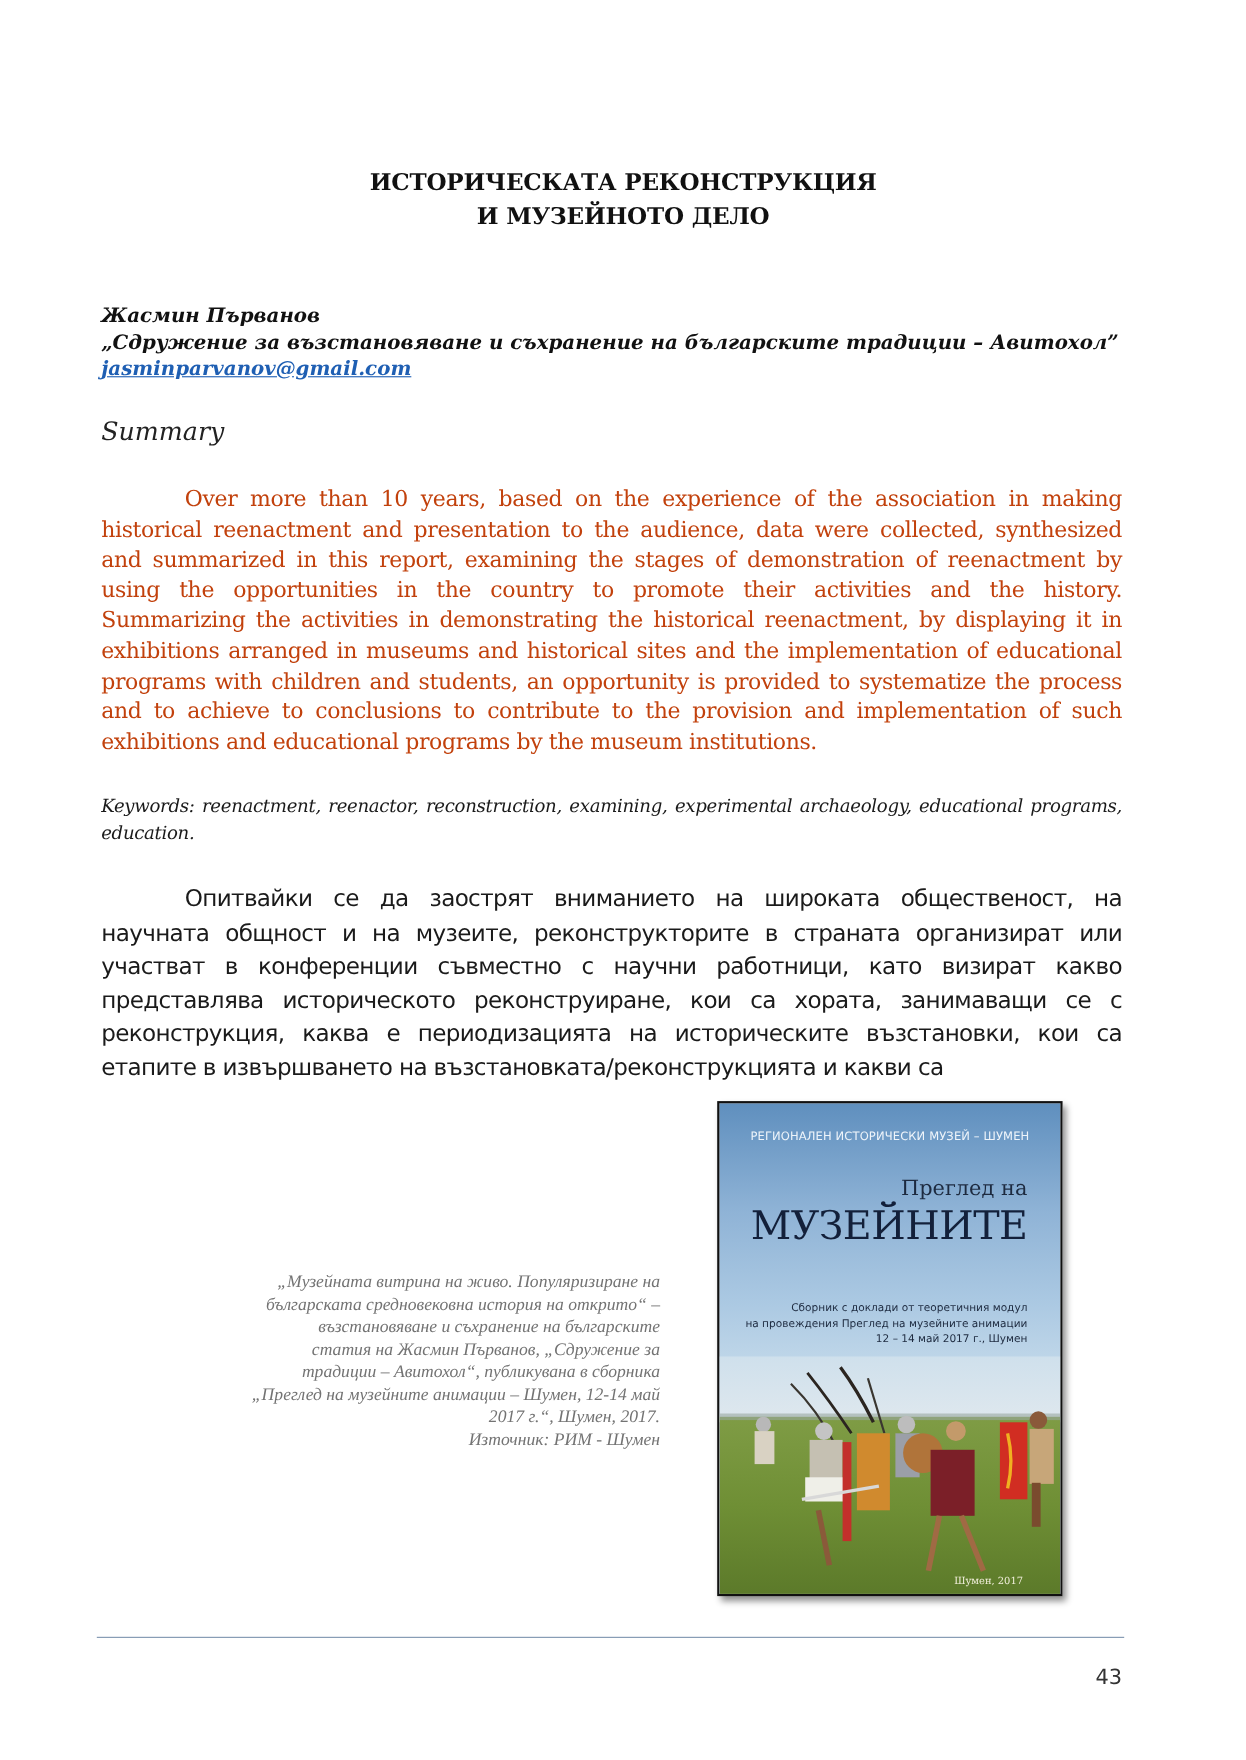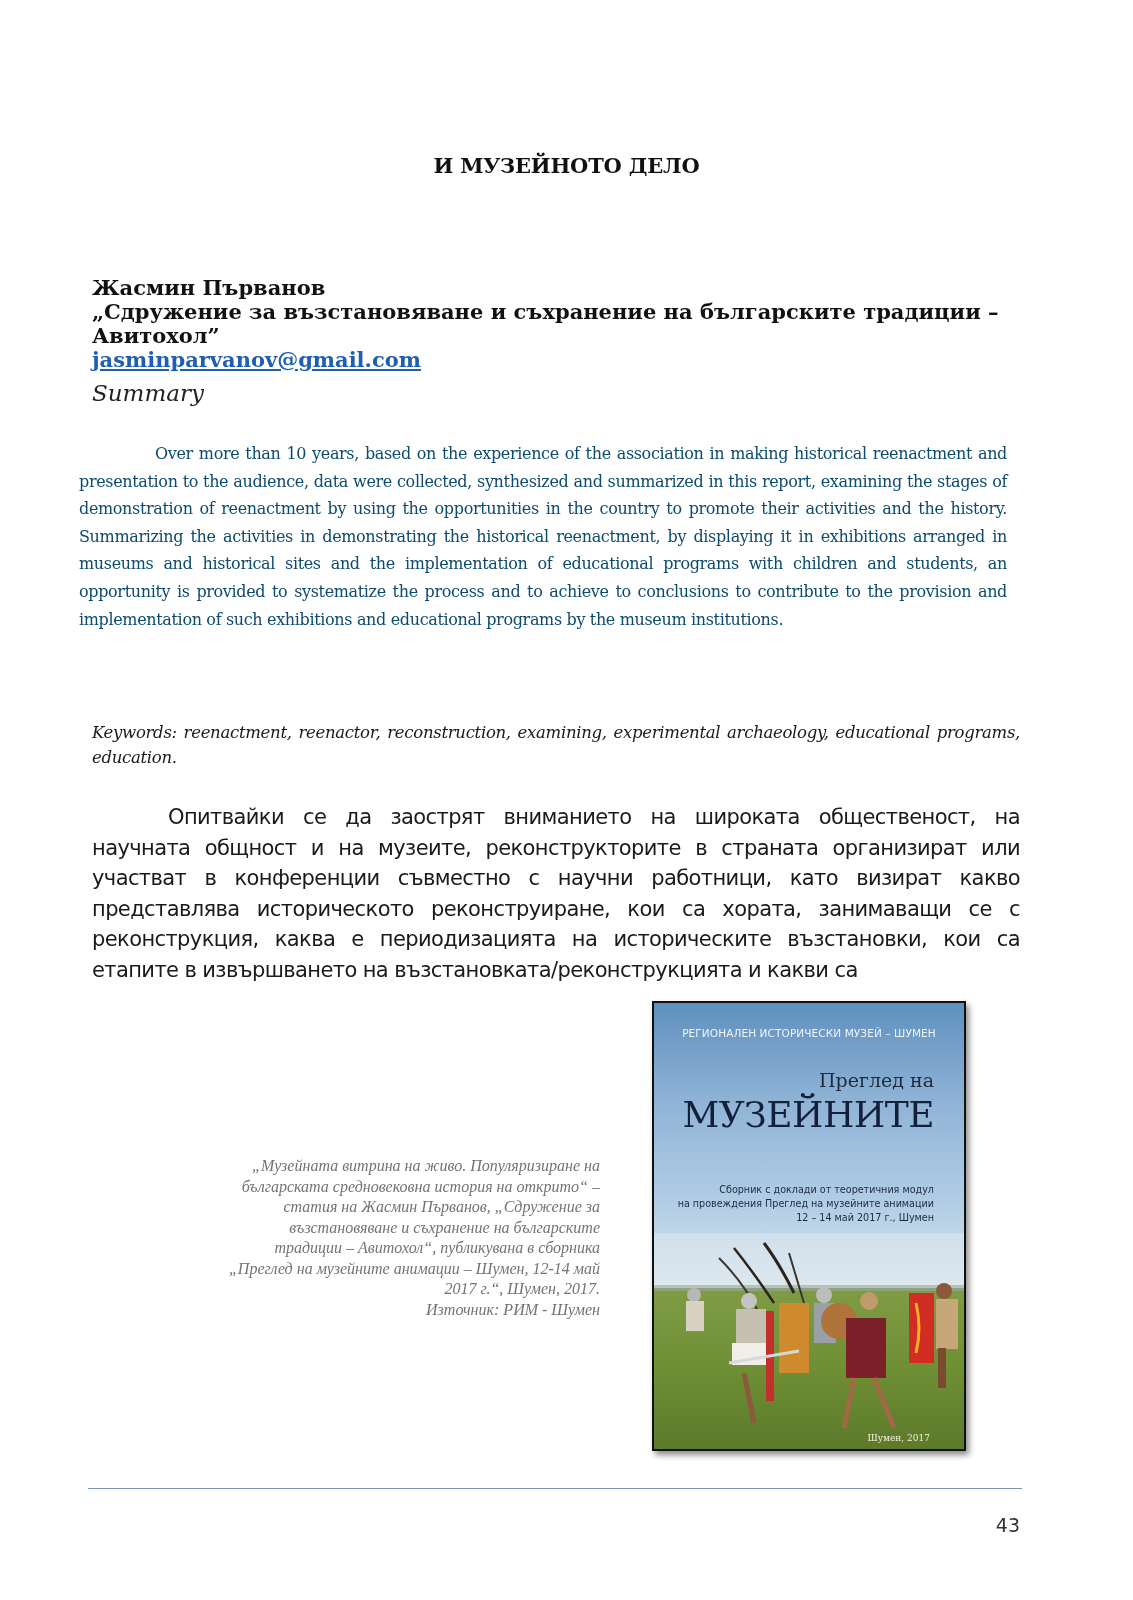--- a/index.html
+++ b/index.html
@@ -27,51 +27,52 @@
       line-height: 31px;
       color: #111;
       letter-spacing: -0.2px;
     }
     .author-block {
       position: absolute;
       left: 92px;
       top: 276px;
       width: 940px;
       font-family: "DejaVu Serif", serif;
+      font-style: italic;
       font-weight: bold;
-      font-size: 21px;
+      font-size: 18px;
       line-height: 24px;
       color: #111;
     }
     .author-block .email {
       color: #1f5fb3;
       text-decoration: underline;
       display: inline-block;
       cursor: pointer;
     }
     .summary-heading {
       position: absolute;
       left: 92px;
       top: 380px;
       font-family: "DejaVu Serif", serif;
       font-style: italic;
       font-size: 23px;
       color: #222;
     }
     .summary-body {
       position: absolute;
-      left: 79px;
+      left: 92px;
       top: 440px;
       width: 928px;
       font-family: "DejaVu Serif", serif;
-      font-size: 16px;
+      font-size: 20px;
       line-height: 27.6px;
       text-align: justify;
       text-indent: 76px;
-      color: #0c4a6e;
+      color: #c2410c;
       letter-spacing: -0.35px;
     }
     .keywords {
       position: absolute;
       left: 92px;
       top: 720px;
       width: 928px;
       font-family: "DejaVu Serif", serif;
       font-style: italic;
       font-size: 16.5px;
@@ -189,42 +190,43 @@
       text-align: right;
       font-family: "DejaVu Sans", sans-serif;
       font-size: 19px;
       color: #333;
     }
   </style>
 </head>
 <body>
 
 <div class="page-title">
+  <div>ИСТОРИЧЕСКАТА РЕКОНСТРУКЦИЯ</div>
   <div>И МУЗЕЙНОТО ДЕЛО</div>
 </div>
 
 <div class="author-block">
   <div>Жасмин Първанов</div>
   <div>„Сдружение за възстановяване и съхранение на българските традиции – Авитохол”</div>
   <a class="email">jasminparvanov@gmail.com</a>
 </div>
 
 <div class="summary-heading">Summary</div>
 
 <div class="summary-body">Over more than 10 years, based on the experience of the association in making historical reenactment and presentation to the audience, data were collected, synthesized and summarized in this report, examining the stages of demonstration of reenactment by using the opportunities in the country to promote their activities and the history. Summarizing the activities in demonstrating the historical reenactment, by displaying it in exhibitions arranged in museums and historical sites and the implementation of educational programs with children and students, an opportunity is provided to systematize the process and to achieve to conclusions to contribute to the provision and implementation of such exhibitions and educational programs by the museum institutions.</div>
 
 <div class="keywords">Keywords: reenactment, reenactor, reconstruction, examining, experimental archaeology, educational programs, education.</div>
 
 <div class="main-body">Опитвайки се да заострят вниманието на широката общественост, на научната общност и на музеите, реконструкторите в страната организират или участват в конференции съвместно с научни работници, като визират какво представлява историческото реконструиране, кои са хората, занимаващи се с реконструкция, каква е периодизацията на историческите възстановки, кои са етапите в извършването на възстановката/реконструкцията и какви са</div>
 
 <div class="caption">
   <div>„Музейната витрина на живо. Популяризиране на</div>
   <div>българската средновековна история на открито“ –</div>
+  <div>възстановяване и съхранение на българските</div>
   <div>статия на Жасмин Първанов, „Сдружение за</div>
-  <div>възстановяване и съхранение на българските</div>
   <div>традиции – Авитохол“, публикувана в сборника</div>
   <div>„Преглед на музейните анимации – Шумен, 12-14 май</div>
   <div>2017 г.“, Шумен, 2017.</div>
   <div>Източник: РИМ - Шумен</div>
 </div>
 
 <div class="book-cover">
   <div class="cover-publisher">РЕГИОНАЛЕН ИСТОРИЧЕСКИ МУЗЕЙ – ШУМЕН</div>
   <div class="cover-pretitle">Преглед на</div>
   <div class="cover-title">

